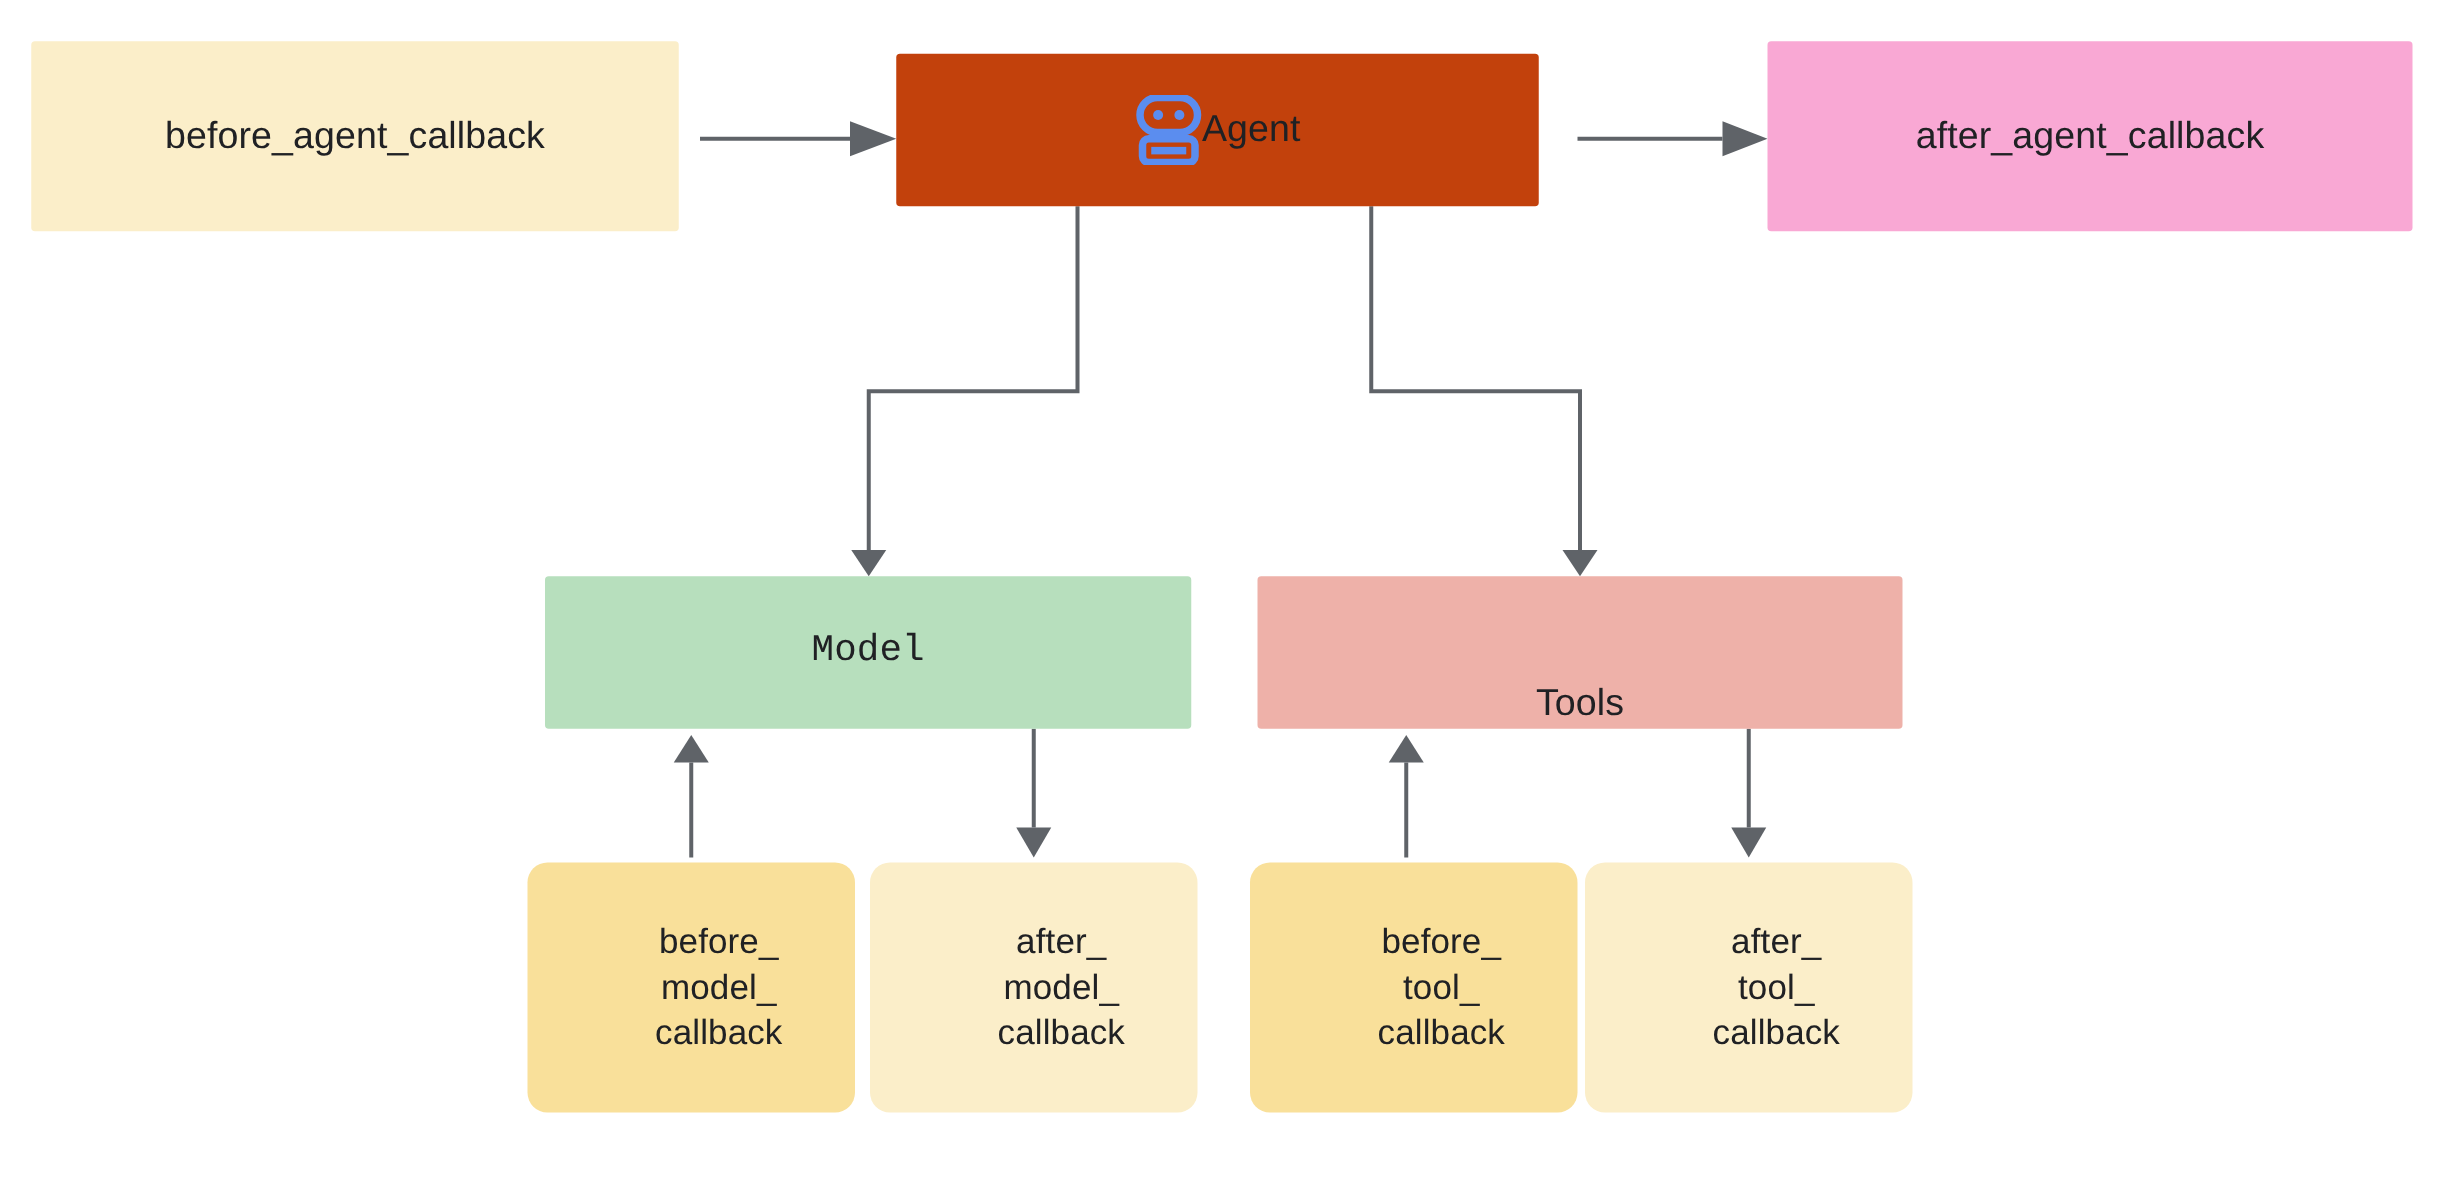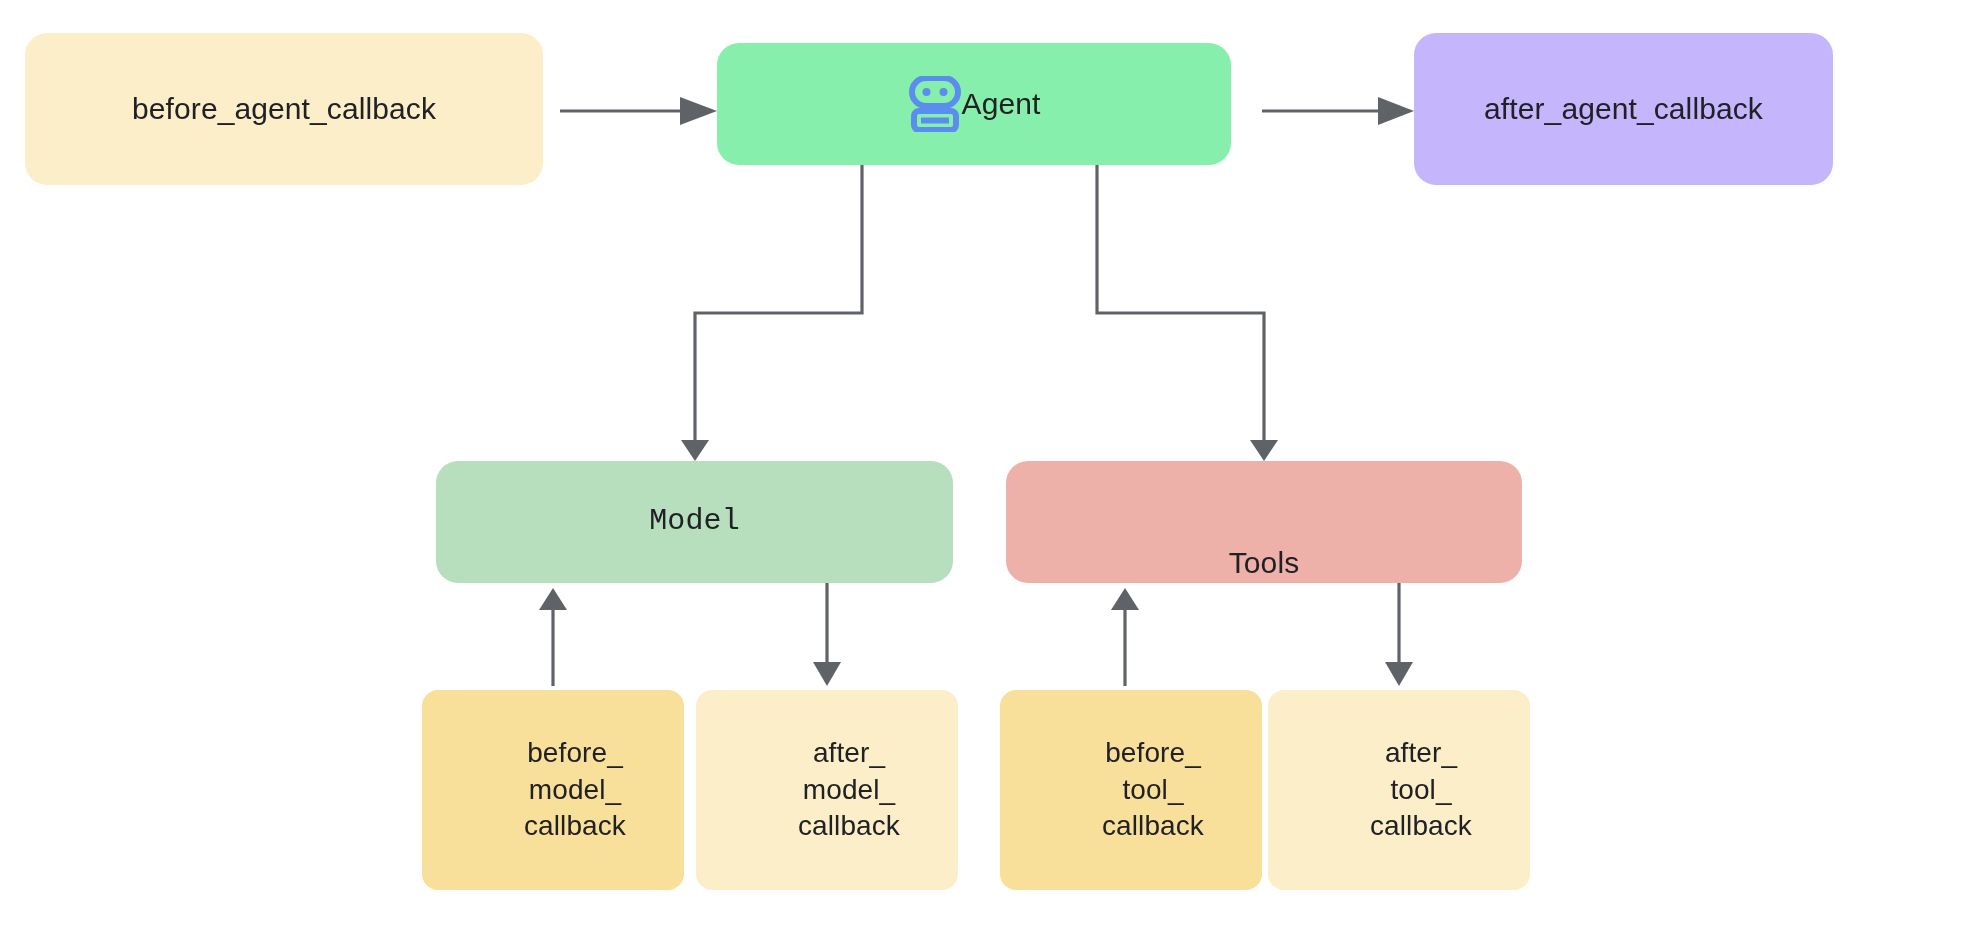--- a/index.html
+++ b/index.html
@@ -18,45 +18,45 @@
     height: 946px;
     background: #ffffff;
     overflow: hidden;
   }
   .node {
     position: absolute;
     box-sizing: border-box;
     display: flex;
     align-items: center;
     justify-content: center;
-    border-radius: 22px;
+    border-radius: 3px;
     color: #202124;
     text-align: center;
     line-height: 1.32;
     letter-spacing: 0.1px;
     user-select: none;
   }
   .node-label {
     display: block;
     white-space: pre-line;
   }
   
   #node-before-agent {
     left: 25px;  top: 33px;  width: 518px; height: 152px;
     background: #fbeec9;
     font-size: 30px;
   }
   #node-agent {
     left: 717px; top: 43px;  width: 514px; height: 122px;
-    background: #86efac;
+    background: #c2410c;
     font-size: 30px;
   }
   #node-after-agent {
-    left: 1414px; top: 33px; width: 419px; height: 152px;
-    background: #c4b5fd;
+    left: 1414px; top: 33px; width: 516px; height: 152px;
+    background: #f9a8d4;
     font-size: 30px;
   }
   
   #node-model {
     left: 436px;  top: 461px; width: 517px; height: 122px;
     background: #b7dfbd;
     font-size: 30px;
     font-family: Liberation Mono, monospace;
   }
   #node-tools {

